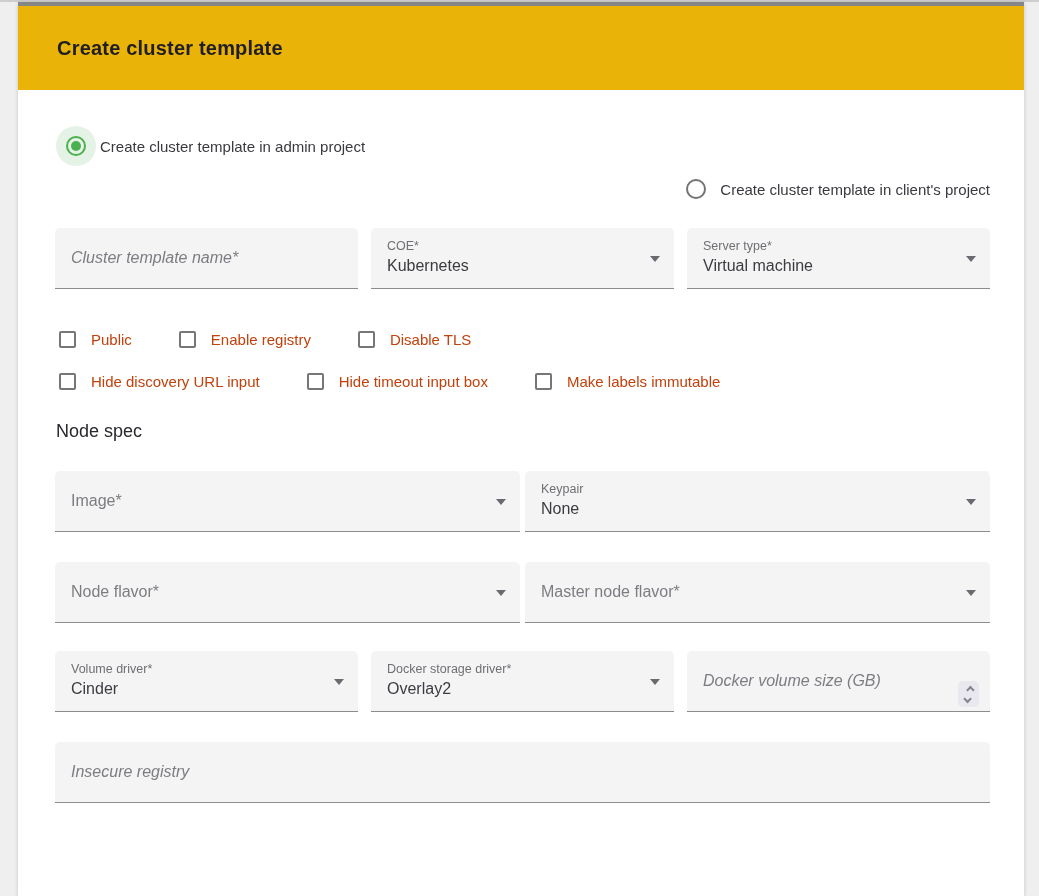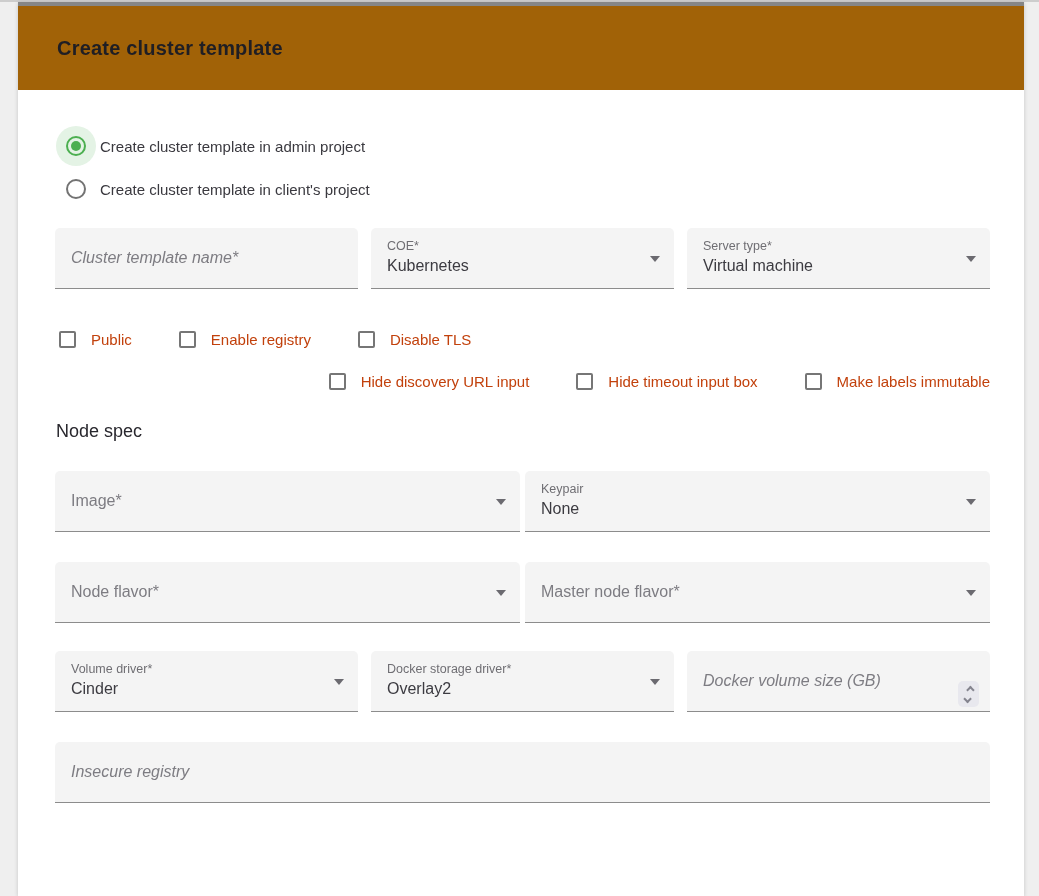--- a/index.html
+++ b/index.html
@@ -13,32 +13,32 @@
     position: absolute; left: 0; top: 0; width: 1039px; height: 2px;
     background: #cdcdcd;
   }
   .card {
     position: absolute; left: 18px; top: 2px; width: 1006px; height: 894px;
     background: #ffffff;
     border-top: 4px solid #868686;
     box-shadow: 0 1px 4px rgba(0,0,0,0.18);
   }
   .card-header {
-    height: 84px; background: #a16207;
+    height: 84px; background: #eab308;
     display: flex; align-items: center; padding-left: 39px;
   }
   .card-title {
     font-size: 20px; font-weight: 700; color: #1f1e24; letter-spacing: 0.2px;
   }
   .card-body { padding: 0 34px 0 37px; }
 
   
   .radio-group { margin-top: 36px; margin-left: 1px; }
   .radio-option { display: flex; align-items: center; height: 40px; cursor: pointer; }
-  .radio-option + .radio-option { margin-top: 3px; }
+  .radio-option + .radio-option { margin-top: 3px; justify-content: flex-end; }
   .radio-halo {
     width: 40px; height: 40px; border-radius: 50%;
     display: flex; align-items: center; justify-content: center;
     flex: 0 0 40px;
   }
   .radio-option.selected .radio-halo { background: #e4f3e5; }
   .radio-ring {
     width: 20px; height: 20px; border-radius: 50%;
     border: 2px solid #737373;
     display: flex; align-items: center; justify-content: center;
@@ -112,21 +112,21 @@
     width: 17px; height: 17px; border: 2px solid #767676; border-radius: 2px;
     background: #ffffff; flex: 0 0 17px;
   }
   .cb-label { margin-left: 15px; font-size: 15px; color: #c2410c; white-space: nowrap; }
 
   
   .section-heading { font-size: 18px; font-weight: 400; color: #28272d; margin-left: 1px; }
 
   
   .mt-19 { margin-top: 19px; }
-  .mt-25 { margin-top: 25px; justify-content: flex-end; }
+  .mt-25 { margin-top: 25px; }
   .mt-28 { margin-top: 28px; }
   .mt-29 { margin-top: 29px; }
   .mt-30 { margin-top: 30px; }
   .mt-31 { margin-top: 31px; }
   .mt-42 { margin-top: 42px; }
 </style>
 </head>
 <body>
 
 <div class="top-strip"></div>

